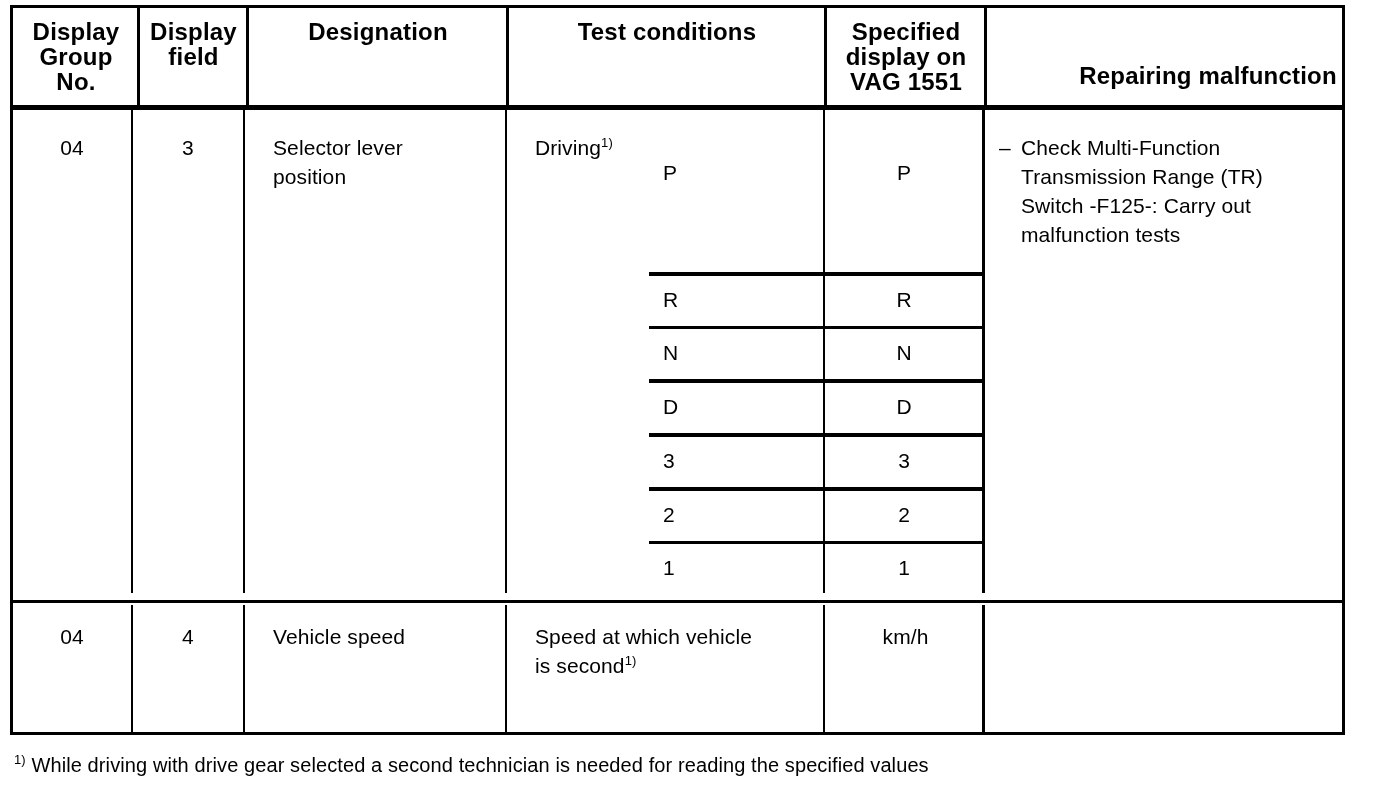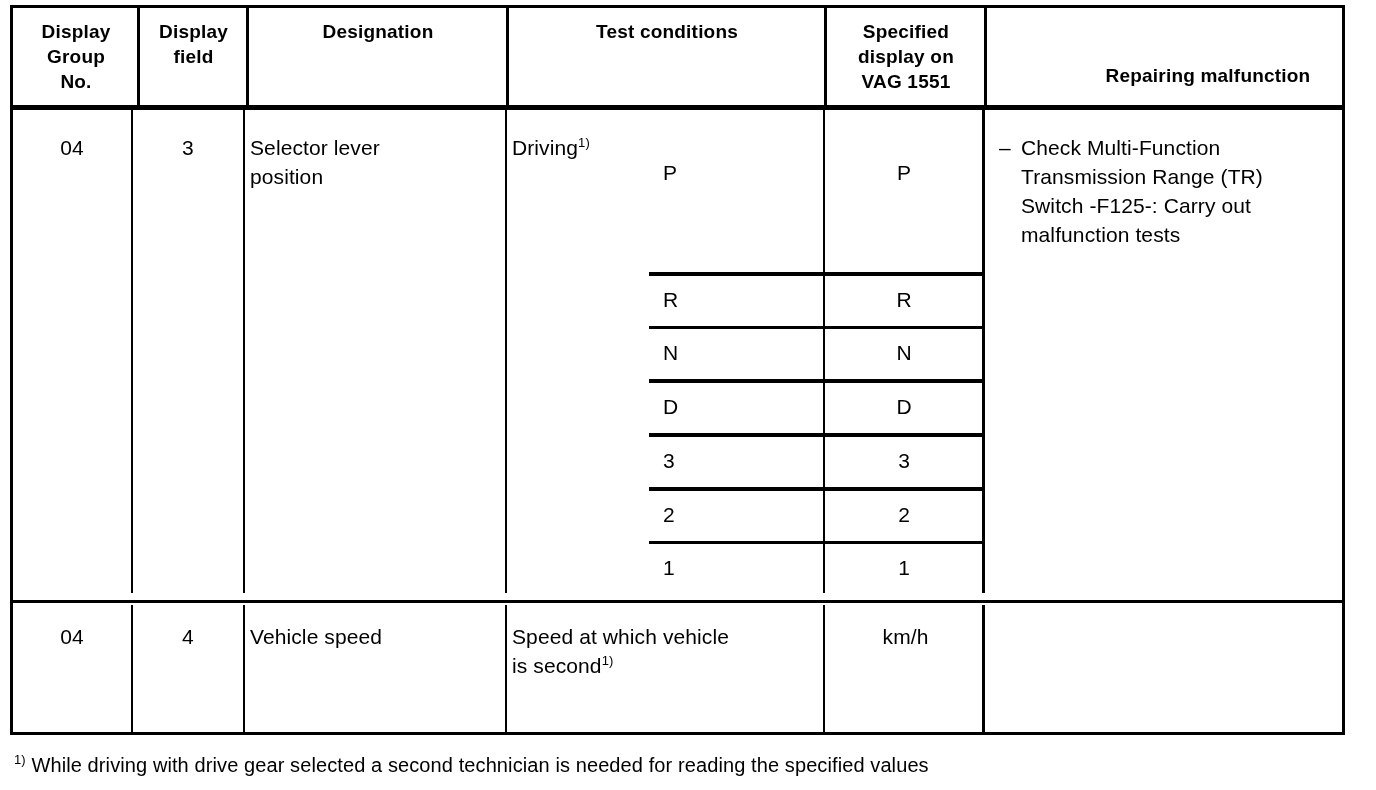--- a/index.html
+++ b/index.html
@@ -40,21 +40,21 @@
   .th {
     position: absolute;
     top: 0;
     height: 97px;
     box-sizing: border-box;
     display: flex;
     align-items: flex-start;
     justify-content: center;
     padding-top: 11px;
     font-weight: bold;
-    font-size: 19px;
+    font-size: 24px;
     line-height: 25px;
     text-align: center;
     letter-spacing: 0.2px;
   }
   .vline {
     position: absolute;
     width: 3px;
     background: #000;
   }
 
@@ -67,21 +67,21 @@
     letter-spacing: 0.1px;
   }
   .td.center {
     display: flex;
     align-items: flex-start;
     justify-content: center;
     padding-top: 14px;
   }
   .td.left {
     padding-top: 14px;
-    padding-left: 5px;
+    padding-left: 28px;
   }
 
   
   .hrule {
     position: absolute;
     background: #000;
   }
 
   
   .sub-cell {

